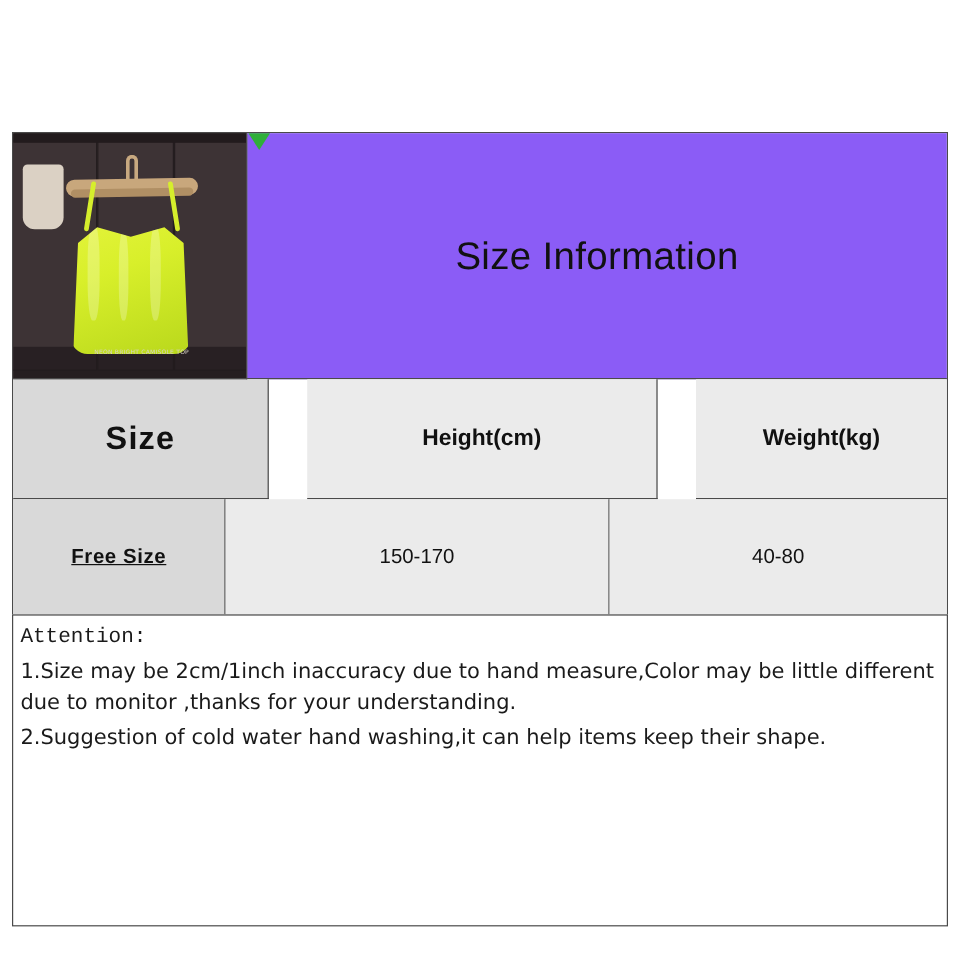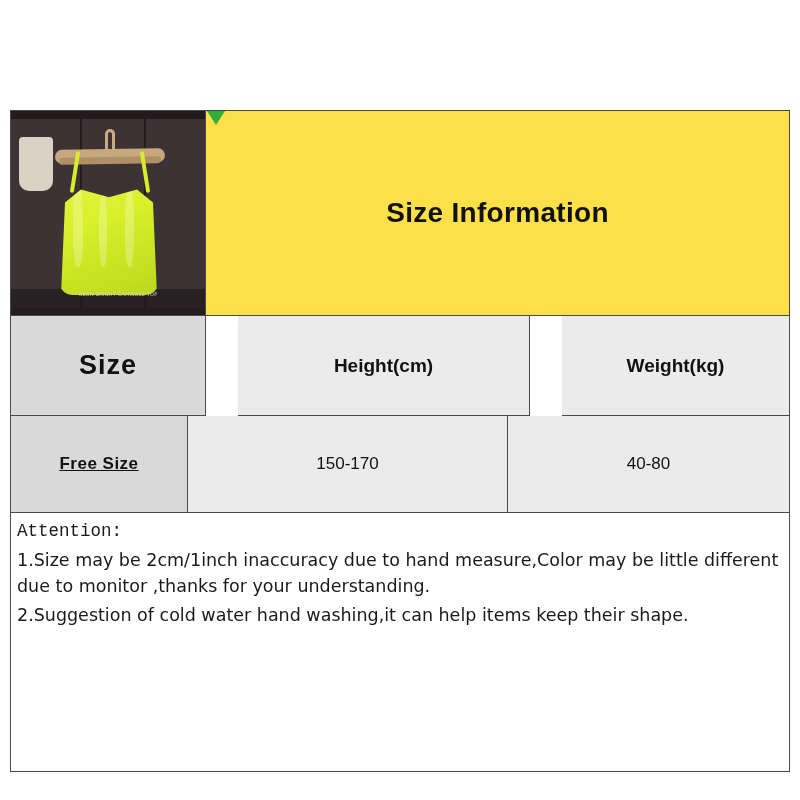--- a/index.html
+++ b/index.html
@@ -55,32 +55,32 @@
     width: 195px;
     border-right: 1px solid #4a4a4a;
     border-bottom: 1px solid #4a4a4a;
     background: #2a2325;
     position: relative;
     overflow: hidden;
   }
   .cell-title {
     flex: 1;
     border-bottom: 1px solid #4a4a4a;
-    background: #fde047;
-    font-size: 28px;
-    font-weight: bold;
+    background: #8b5cf6;
+    font-size: 32px;
+    font-weight: normal;
     letter-spacing: 0.3px;
   }
 
   
   .row-labels {
     height: 100px;
   }
   .cell-size-label {
-    width: 195px;
+    width: 213px;
     border-right: 1px solid #4a4a4a;
     border-bottom: 1px solid #4a4a4a;
     background: #d9d9d9;
     font-size: 27px;
     font-weight: bold;
     letter-spacing: 1px;
   }
   .cell-col-label {
     width: 292px;
     border-right: 1px solid #4a4a4a;

